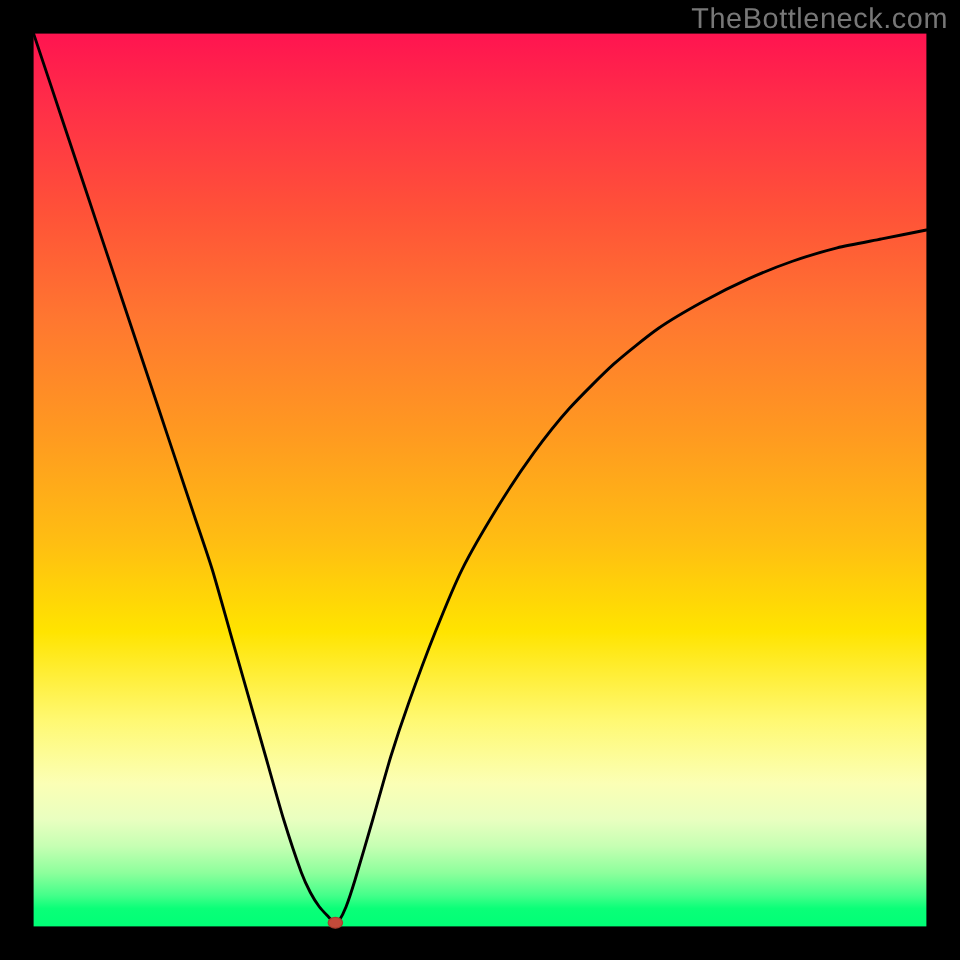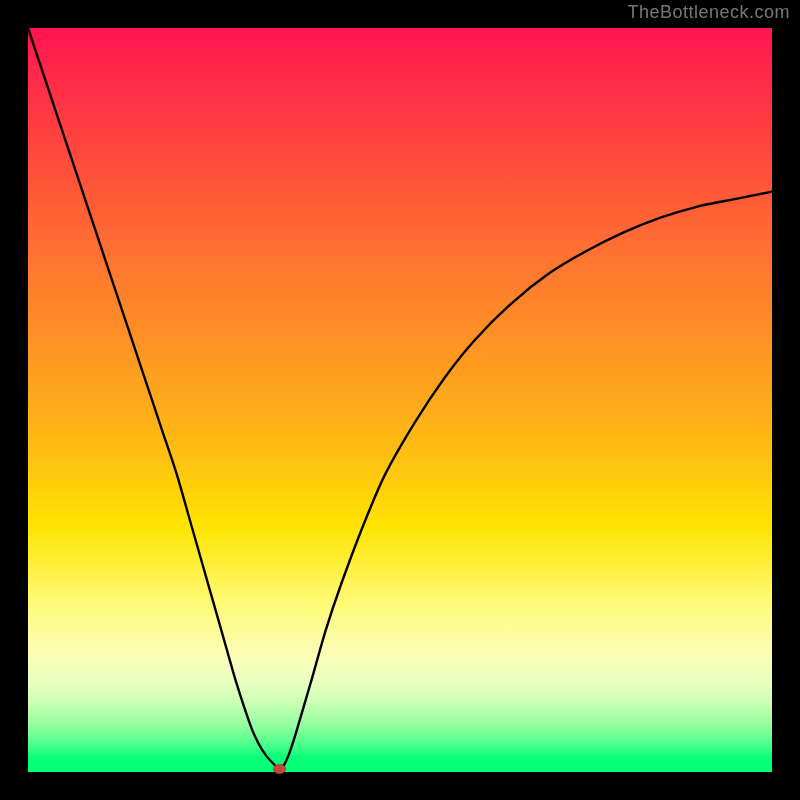--- a/index.html
+++ b/index.html
@@ -15,21 +15,21 @@
     position: relative;
     width: 800px;
     height: 800px;
     background: #000;
   }
   .watermark {
     position: absolute;
     top: 2px;
     right: 10px;
     color: #777;
-    font-size: 18px;
+    font-size: 24px;
     font-weight: 500;
     letter-spacing: 0.5px;
     user-select: none;
   }
   .plot-area {
     position: absolute;
     left: 28px;
     top: 28px;
     width: 744px;
     height: 744px;

